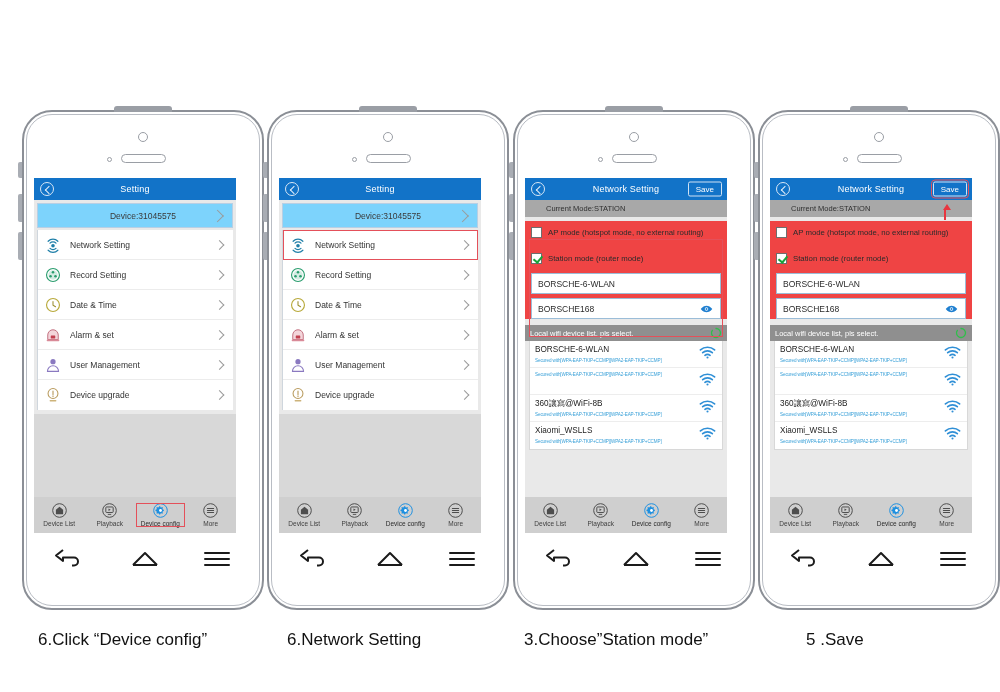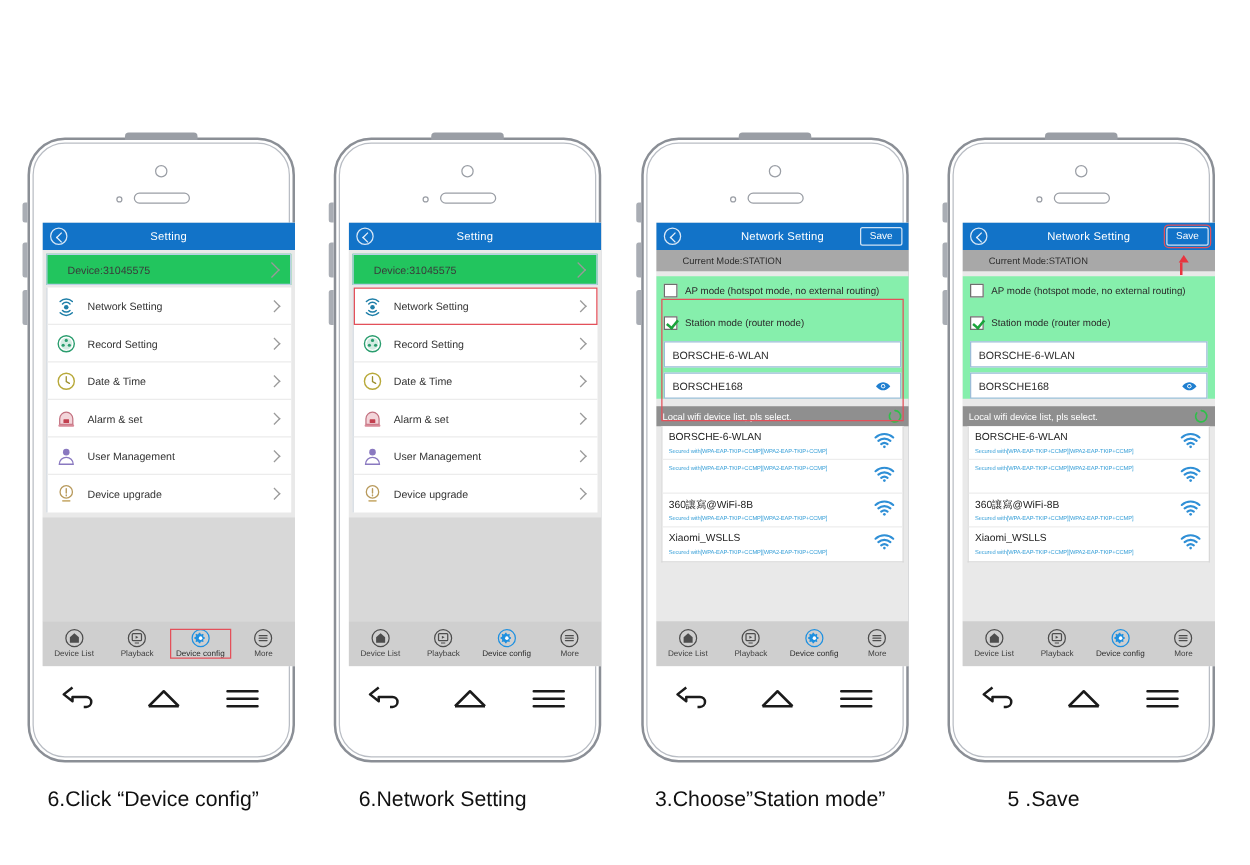--- a/index.html
+++ b/index.html
@@ -3,21 +3,21 @@
 <meta charset="utf-8">
 <style>
   html,body{margin:0;padding:0;}
   body{
     width:1000px;height:692px;background:#ffffff;overflow:hidden;
     font-family:"Liberation Sans",sans-serif;
   }
   .canvas{position:relative;width:1000px;height:692px;}
 
   
-  .phone{position:absolute;top:110px;width:214px;height:500px;}
+  .phone{position:absolute;top:110px;width:242px;height:500px;}
   .phone .shell{
     position:absolute;inset:0;border:2px solid #8b8f96;border-radius:30px;
     background:#ffffff;box-sizing:border-box;
   }
   .phone .shell2{
     position:absolute;left:4px;top:4px;right:4px;bottom:4px;
     border:1px solid #b9bdc4;border-radius:26px;box-sizing:border-box;
   }
   .phone .topbump{
     position:absolute;left:50%;transform:translateX(-50%);top:-4px;
@@ -60,22 +60,22 @@
   }
   .save-btn{
     position:absolute;right:5px;top:50%;transform:translateY(-50%);
     border:1px solid #cfe2f4;color:#fff;font-size:8px;padding:2px 7px;
     border-radius:2px;
   }
   .save-hl{outline:1.6px solid #e4505a;outline-offset:1px;}
 
   
   .device-row{
-    margin:3px 3px 0 3px;height:25px;background:#22c55e;border:1px solid #b8cfe4;
-    display:flex;align-items:center;box-sizing:border-box;position:relative;
+    margin:3px 3px 0 3px;height:25px;background:#7dd3fc;border:1px solid #b8cfe4;
+    display:flex;align-items:center;box-sizing:border-box;position:relative;justify-content:center;
   }
   .device-row .lab{font-size:8.5px;color:#3a3a3a;margin-left:16px;}
   .device-row .val{font-size:8.5px;color:#3a3a3a;}
   .chev{
     position:absolute;right:10px;top:50%;width:6px;height:6px;
     border-top:1.3px solid #9a9a9a;border-right:1.3px solid #9a9a9a;
     transform:translateY(-50%) rotate(45deg);
   }
   .chev.big{width:8px;height:8px;}
 
@@ -110,21 +110,21 @@
     display:flex;align-items:center;justify-content:space-around;
   }
   .softkeys svg{display:block;}
 
   
   .modebar{
     height:17px;background:#a8a8a8;display:flex;align-items:center;
     padding-left:21px;
   }
   .modebar span{font-size:7.5px;color:#2f2f2f;}
-  .netbody{background:#86efac;padding:0 6px;}
+  .netbody{background:#ef4444;padding:0 6px;}
   .cbrow{display:flex;align-items:center;height:22px;margin-top:4px;}
   .cbox{
     width:11px;height:11px;border:1.3px solid #6e6e6e;background:#fff;
     box-sizing:border-box;position:relative;flex:0 0 11px;
   }
   .cbox.checked:after{
     content:"";position:absolute;left:2.5px;top:0.5px;width:4px;height:7px;
     border-right:2px solid #19a33a;border-bottom:2px solid #19a33a;
     transform:rotate(40deg);
   }

